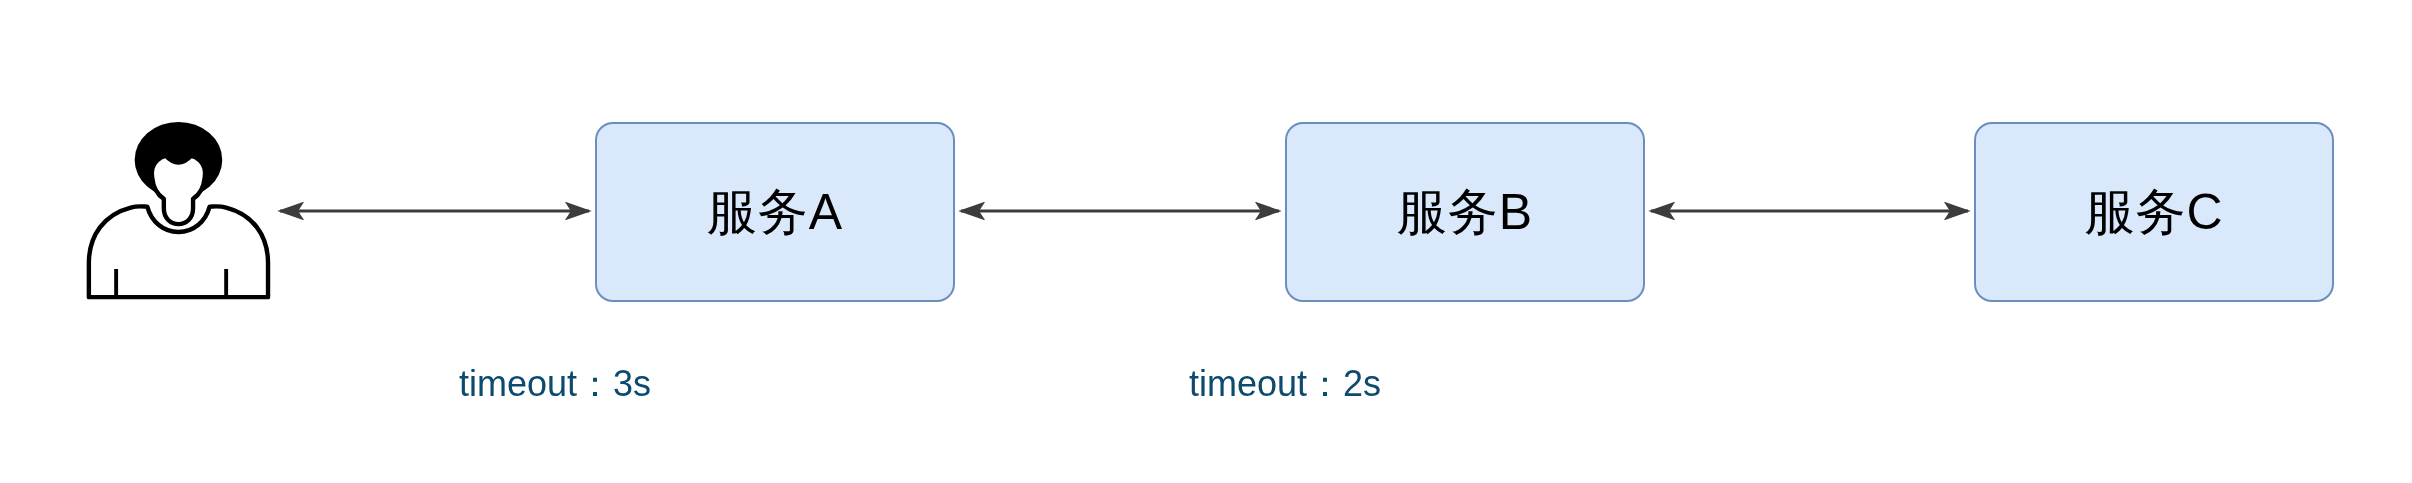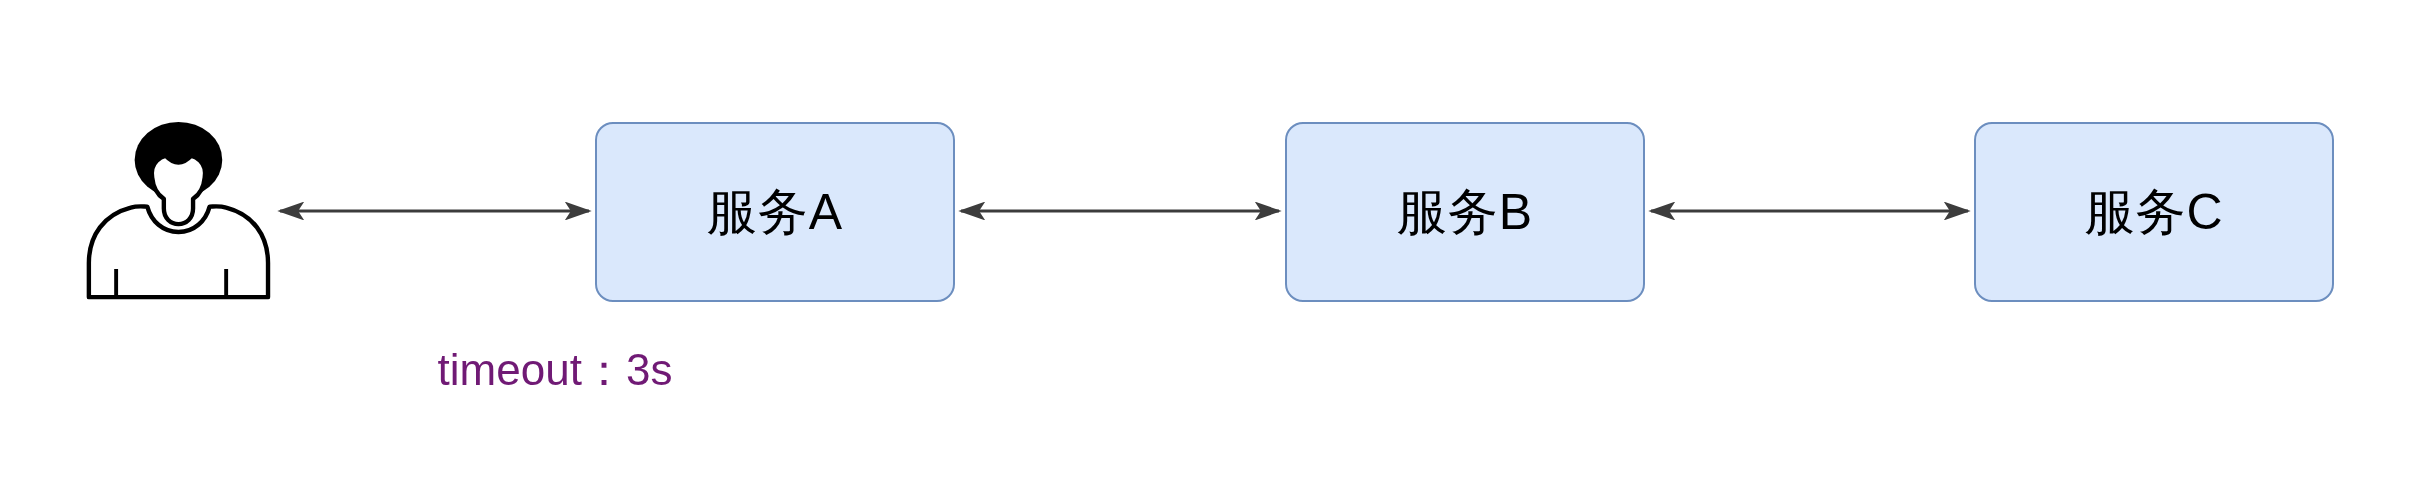--- a/index.html
+++ b/index.html
@@ -53,24 +53,24 @@
   .node-b { left: 1285px; }
   .node-c { left: 1974px; }
   .node-label {
     font-size: 50px;
     color: #000000;
     letter-spacing: 1px;
     white-space: nowrap;
   }
   .edge-label {
     position: absolute;
-    top: 370px;
+    top: 384px;
     transform: translate(-50%, -50%);
-    font-size: 44px;
-    color: #701a75;
+    font-size: 36px;
+    color: #0c4a6e;
     white-space: nowrap;
   }
   .edge-label-1 { left: 555px; }
   .edge-label-2 { left: 1285px; }
   .edge-label-3 { left: 2004px; }
 </style>
 </head>
 <body>
 
 <div class="canvas">
@@ -109,14 +109,15 @@
     <span class="node-label">服务A</span>
   </div>
   <div class="node node-c">
     <span class="node-label">服务C</span>
   </div>
   <div class="node node-b">
     <span class="node-label">服务B</span>
   </div>
 
   <div class="edge-label edge-label-1">timeout：3s</div>
+  <div class="edge-label edge-label-2">timeout：2s</div>
 
 </div>
 
 </body></html>

